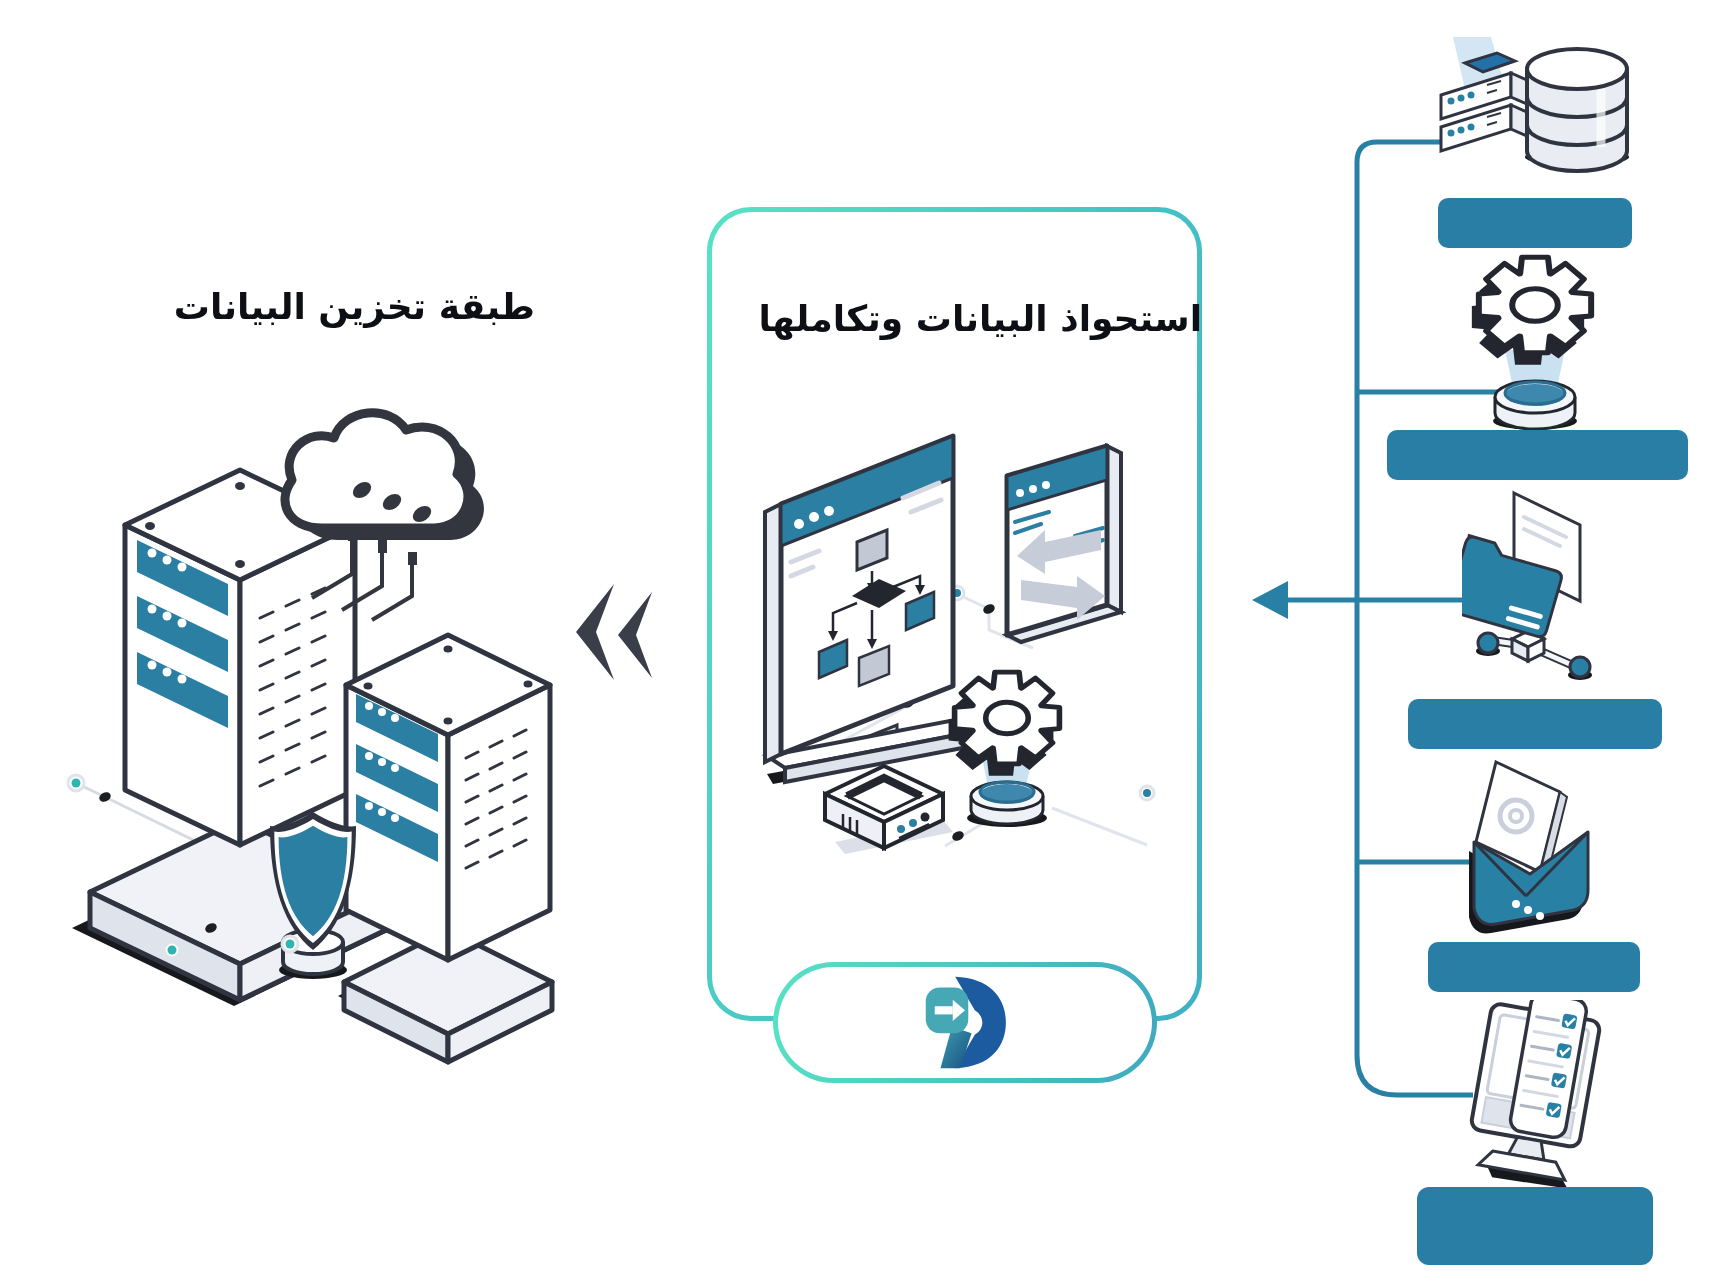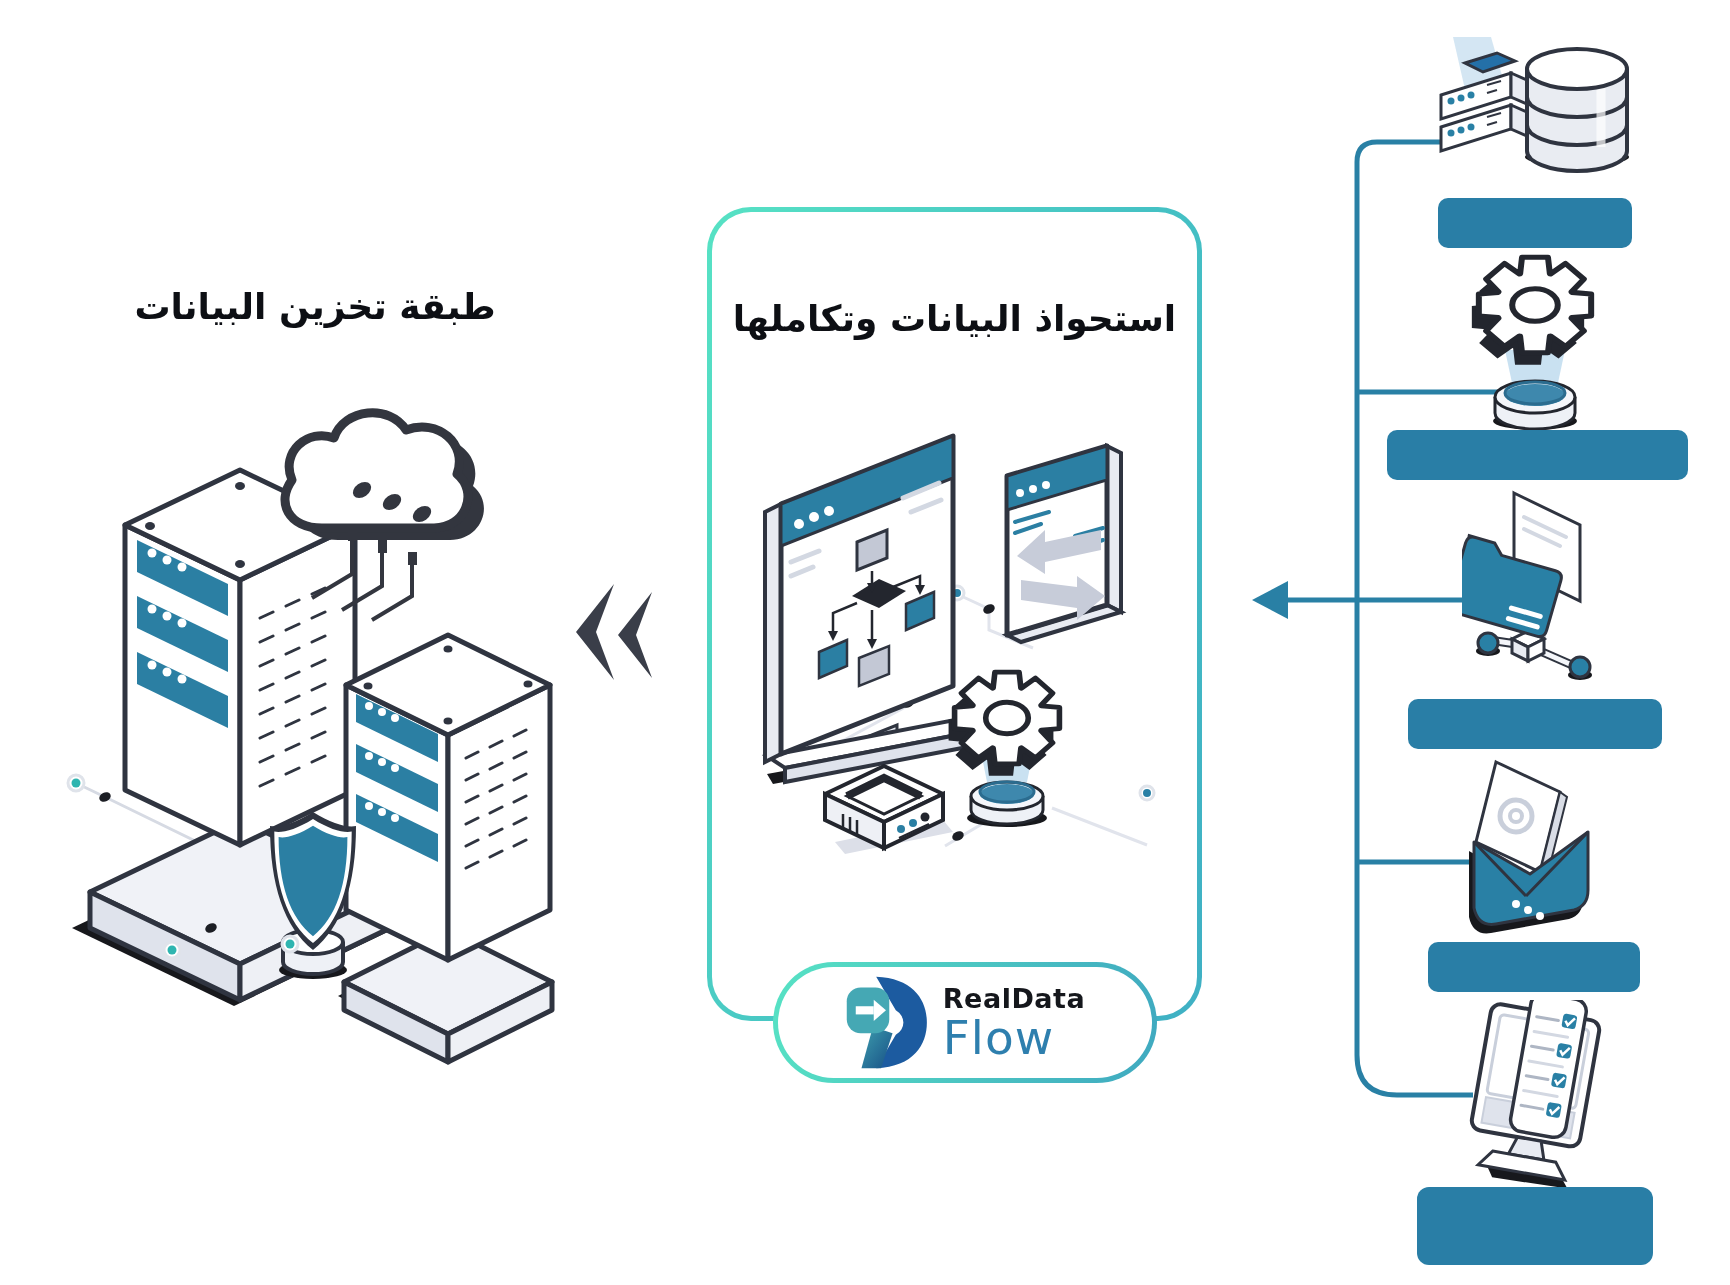--- a/index.html
+++ b/index.html
@@ -1,20 +1,20 @@
 <!DOCTYPE html>
 <html><head>
 <meta charset="utf-8">
 <style>
   html,body{margin:0;padding:0;background:#ffffff;}
   #canvas{position:relative;width:1730px;height:1285px;background:#ffffff;overflow:hidden;
           font-family:"DejaVu Sans",sans-serif;}
   .abs{position:absolute;}
   .section-title{position:absolute;font-weight:bold;color:#0d0f14;font-size:36px;
-                 text-align:center;direction:rtl;letter-spacing:0;}
+                 direction:rtl;letter-spacing:0;}
   
   .panel{position:absolute;left:707px;top:207px;width:495px;height:814px;
          background:linear-gradient(110deg,#57e2c4 0%,#45c2c4 55%,#3fb0c4 100%);
          border-radius:44px;padding:0;box-sizing:border-box;}
   .panel-inner{position:absolute;left:5px;top:5px;right:5px;bottom:5px;background:#ffffff;
          border-radius:39px;}
   
   .bubble{position:absolute;left:773px;top:962px;width:384px;height:121px;
           background:linear-gradient(100deg,#57e2c4 0%,#3fa9c0 100%);
           border-radius:61px;box-sizing:border-box;}
@@ -299,24 +299,20 @@
             <stop offset="0" stop-color="#3e9fae"></stop>
               <stop offset="1" stop-color="#174f86"></stop>
           </linearGradient>
         </defs>
         <path d="M38,1 C84,3 100,30 100,57 C100,84 84,111 38,113 L62,72 A24,19 0 0 0 62,42 Z" fill="#1c5ba0"></path>
         <polygon points="34,62 58,70 44,113 20,113" fill="url(#legGrad)"></polygon>
         <rect x="2" y="14" width="52" height="56" rx="17" fill="#45a8b4"></rect>
         <rect x="13" y="37" width="22" height="10" fill="#ffffff"></rect>
         <polygon points="35,29 50,42 35,55" fill="#ffffff"></polygon>
       </svg>
-      <div class="logo-text">
-        <span class="logo-top">RealData</span>
-        <span class="logo-bottom">Flow</span>
-      </div>
     </div>
   </div>
 
   <svg class="abs" style="left:1230px;top:120px;" width="400" height="1000" viewBox="0 0 400 1000">
     <g stroke="#2980a5" stroke-width="5" fill="none">
       <path d="M223,22 H147 Q127,22 127,42 V935 Q127,975 167,975 H243"></path>
       <path d="M127,272 H268"></path>
       <path d="M127,742 H255"></path>
       <path d="M258,480 H54"></path>
     </g>

